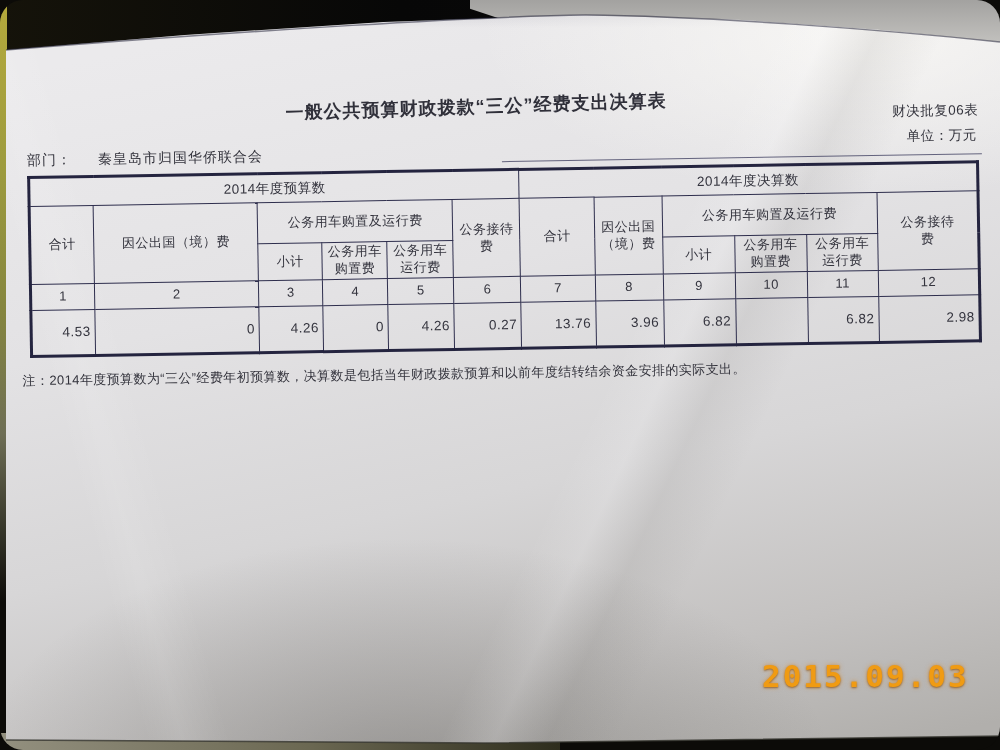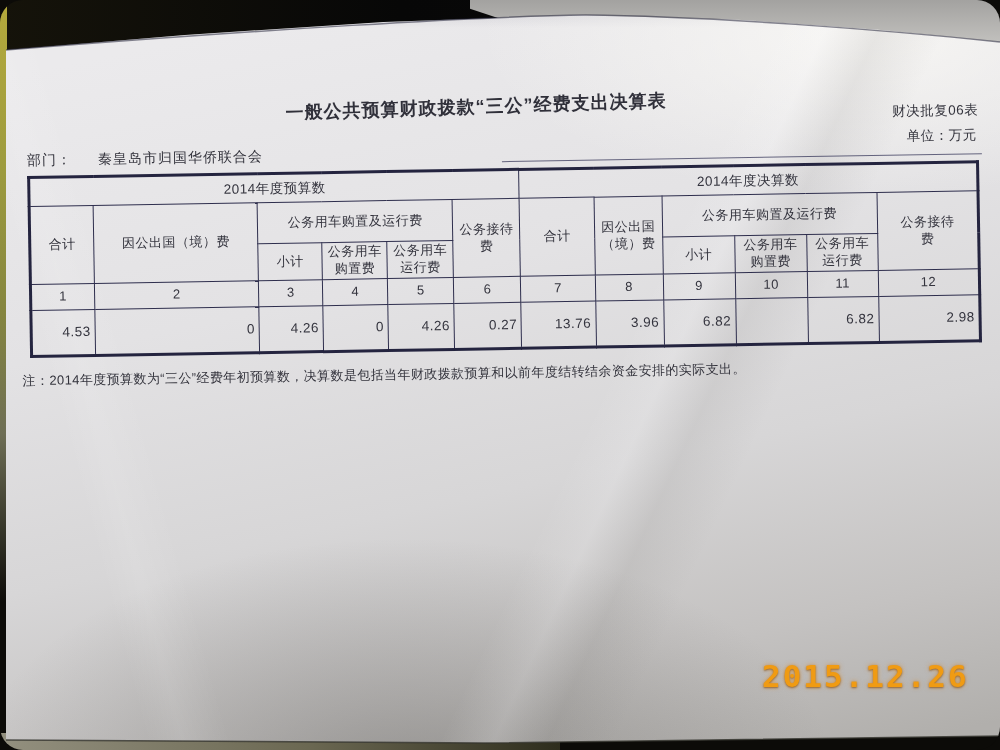--- a/index.html
+++ b/index.html
@@ -220,14 +220,14 @@
           <td>6.82</td>
           <td>2.98</td>
         </tr>
       </tbody>
         </table>
     </div>
 
     <div class="note">注：2014年度预算数为“三公”经费年初预算数，决算数是包括当年财政拨款预算和以前年度结转结余资金安排的实际支出。</div>
   </div>
 
-  <div class="date-stamp">2015.12.26</div>
+  <div class="date-stamp">2015.09.03</div>
 </div>
 
 </body></html>

